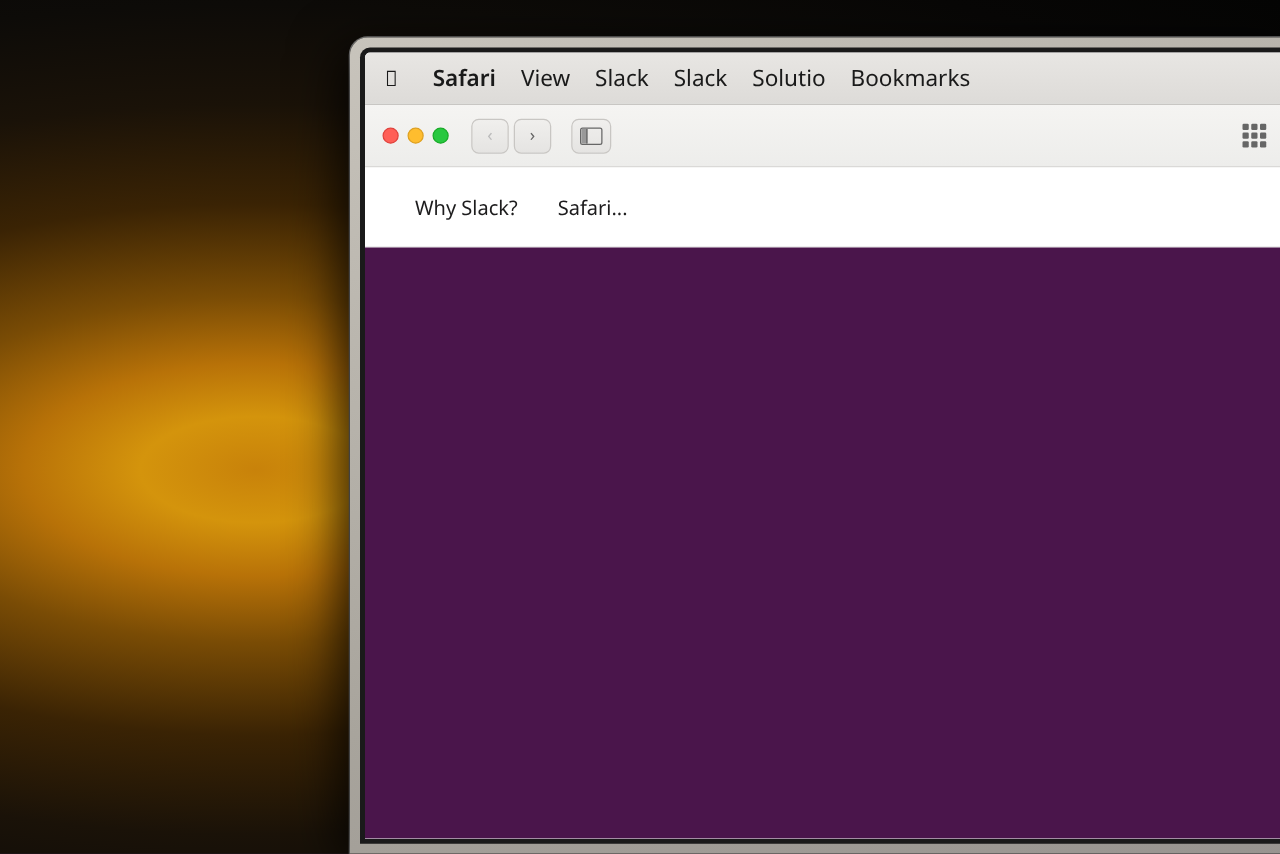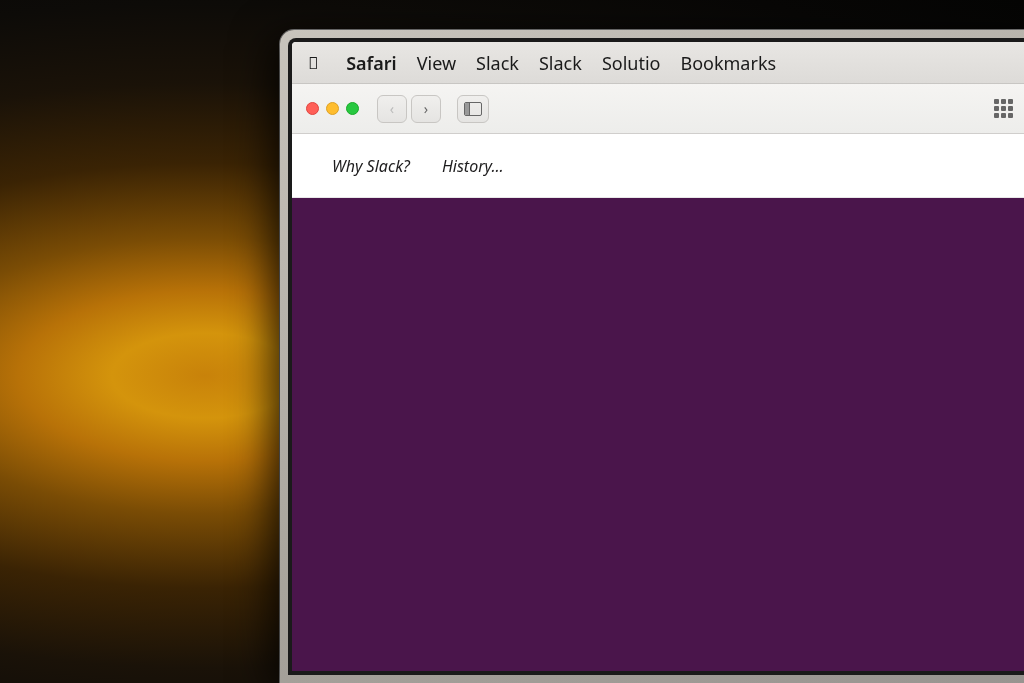--- a/index.html
+++ b/index.html
@@ -219,21 +219,20 @@
       display: flex;
       align-items: center;
       gap: 32px;
     }
 
     .slack-nav-link {
       font-size: 16px;
       color: #1d1c1d;
       font-weight: 400;
       cursor: pointer;
-      font-style: italic;
     }
 
     .slack-logo-text {
       font-size: 26px;
       font-weight: 700;
       color: #1d1c1d;
       letter-spacing: -0.5px;
     }
 
     
@@ -298,21 +297,21 @@
               <div class="grid-dot"></div>
             </div>
           </div>
         </div>
 
         <div class="website-content">
 
           <div class="slack-nav">
             <div class="slack-nav-links">
               <span class="slack-nav-link">Why Slack?</span>
-              <span class="slack-nav-link">History...</span>
+              <span class="slack-nav-link">Safari...</span>
             </div>
           </div>
 
           <div class="slack-hero"></div>
         </div>
 
       </div>
     </div>
   </div>
 

